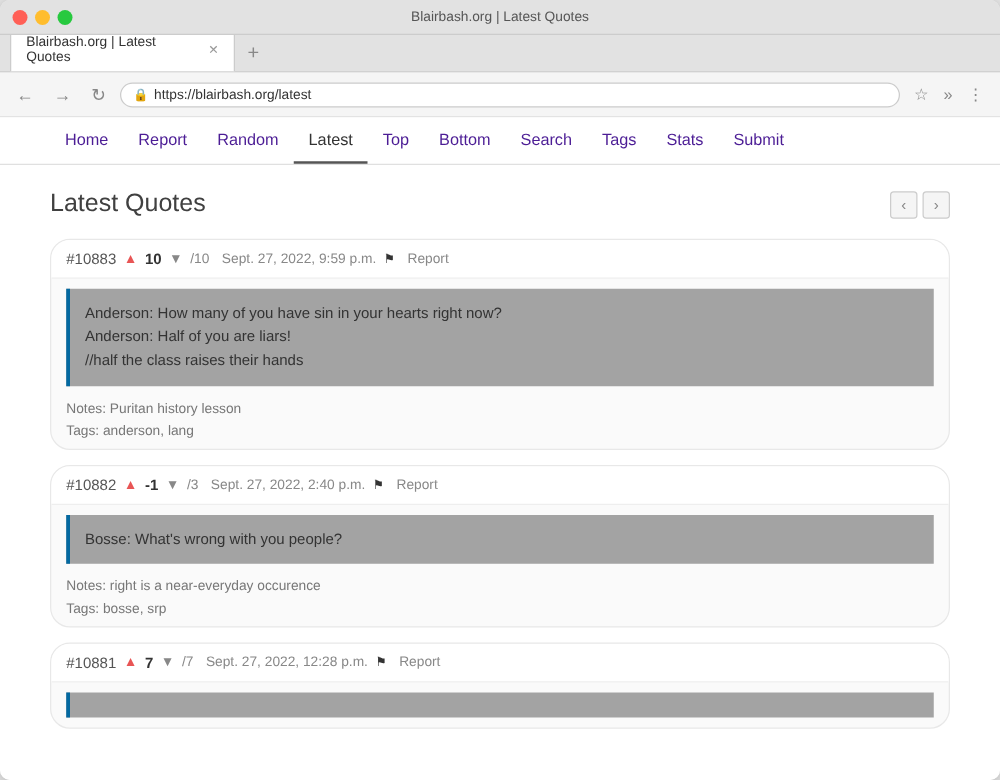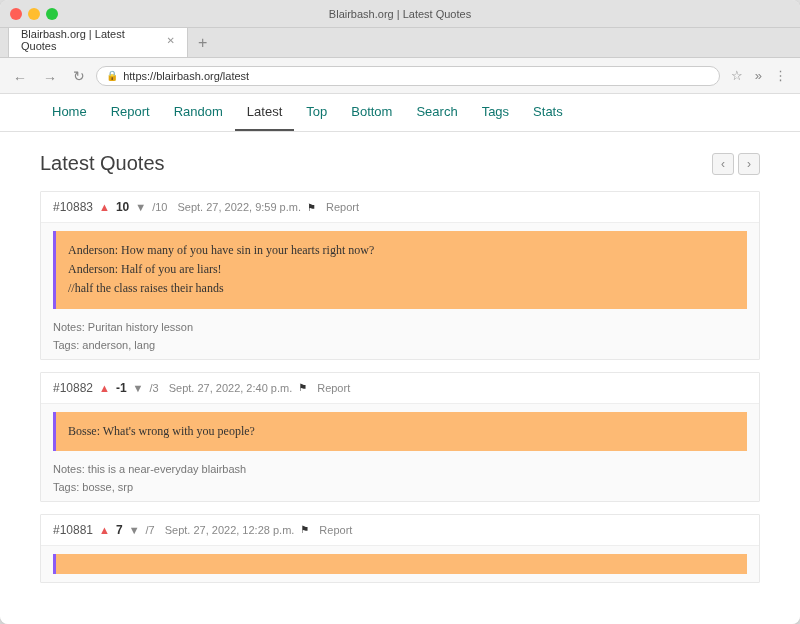--- a/index.html
+++ b/index.html
@@ -155,21 +155,21 @@
     .site-nav {
       border-bottom: 1px solid #e0e0e0;
       padding: 0 40px;
       display: flex;
       align-items: center;
       background: #fff;
     }
     .nav-item {
       padding: 10px 12px;
       font-size: 13px;
-      color: #0f766e;
+      color: #4c1d95;
       cursor: pointer;
       text-decoration: none;
       border-bottom: 2px solid transparent;
     }
     .nav-item.active {
       color: #333;
       border-bottom: 2px solid #555;
       font-weight: 500;
     }
 
@@ -199,21 +199,21 @@
       padding: 3px 8px;
       font-size: 12px;
       border-radius: 3px;
       cursor: pointer;
     }
 
     
     .quote-card {
       background: #fafafa;
       border: 1px solid #e8e8e8;
-      border-radius: 1px;
+      border-radius: 16px;
       margin-bottom: 12px;
       overflow: hidden;
     }
 
     .quote-meta {
       display: flex;
       align-items: center;
       padding: 8px 12px;
       gap: 6px;
       border-bottom: 1px solid #eee;
@@ -231,27 +231,27 @@
       color: #333;
     }
     .vote-down { color: #888; font-size: 11px; cursor: pointer; }
     .vote-total { font-size: 11px; color: #888; }
     .quote-date { font-size: 11px; color: #888; margin-left: 4px; }
     .report-link { font-size: 11px; color: #888; margin-left: 4px; cursor: pointer; }
     .flag-icon { font-size: 10px; }
 
     .quote-body {
       padding: 10px 12px;
-      border-left: 3px solid #8b5cf6;
+      border-left: 3px solid #0369a1;
       margin: 8px 12px;
       font-size: 12px;
       line-height: 1.6;
-      font-family: Liberation Serif, serif;
-      color: #333;
-      background: #fdba74;
+      font-family: Liberation Sans, sans-serif;
+      color: #333;
+      background: #a3a3a3;
     }
 
     .quote-notes {
       padding: 4px 12px;
       font-size: 11px;
       color: #777;
     }
     .quote-tags {
       padding: 2px 12px 8px;
       font-size: 11px;
@@ -301,20 +301,21 @@
     <nav class="site-nav">
       <a class="nav-item">Home</a>
       <a class="nav-item">Report</a>
       <a class="nav-item">Random</a>
       <a class="nav-item active">Latest</a>
       <a class="nav-item">Top</a>
       <a class="nav-item">Bottom</a>
       <a class="nav-item">Search</a>
       <a class="nav-item">Tags</a>
       <a class="nav-item">Stats</a>
+      <a class="nav-item">Submit</a>
     </nav>
 
     <div class="main-content">
       <div class="page-header">
         <h1 class="page-title">Latest Quotes</h1>
         <div class="pagination-controls">
           <button class="page-btn">‹</button>
           <button class="page-btn">›</button>
         </div>
       </div>
@@ -348,21 +349,21 @@
           <span class="vote-score">-1</span>
           <span class="vote-down">▼</span>
           <span class="vote-total">/3</span>
           <span class="quote-date">Sept. 27, 2022, 2:40 p.m.</span>
           <span class="flag-icon">⚑</span>
           <span class="report-link">Report</span>
         </div>
         <div class="quote-body">
           <div>Bosse: What's wrong with you people?</div>
         </div>
-        <div class="quote-notes">Notes: this is a near-everyday blairbash</div>
+        <div class="quote-notes">Notes: right is a near-everyday occurence</div>
         <div class="quote-tags">
           <span>Tags: bosse, srp</span>
         </div>
       </div>
 
       <div class="quote-card">
         <div class="quote-meta">
           <span class="quote-id">#10881</span>
           <span class="vote-up">▲</span>
           <span class="vote-score">7</span>

